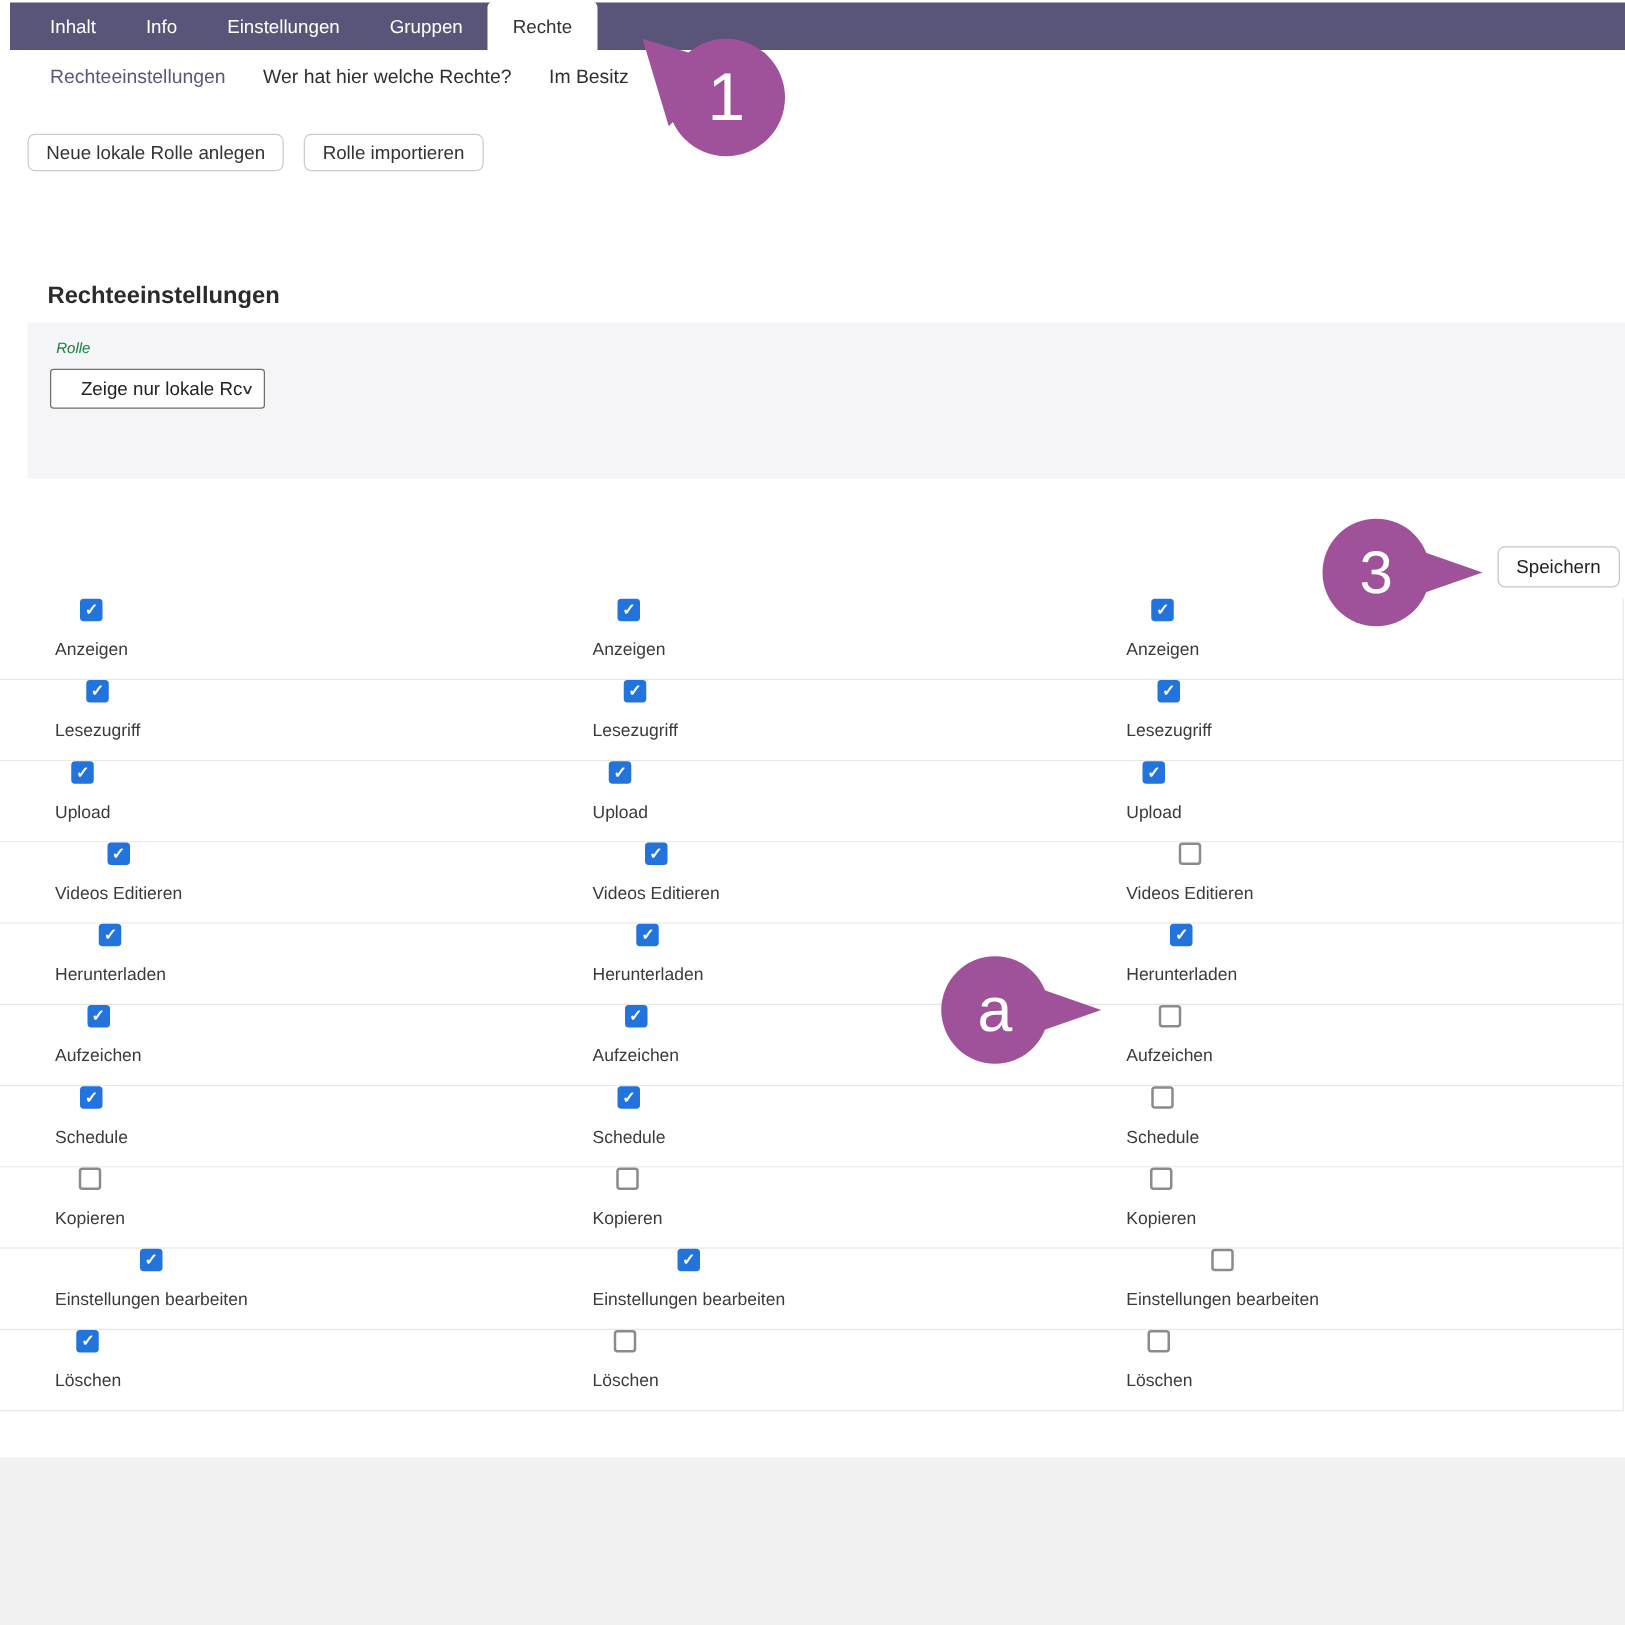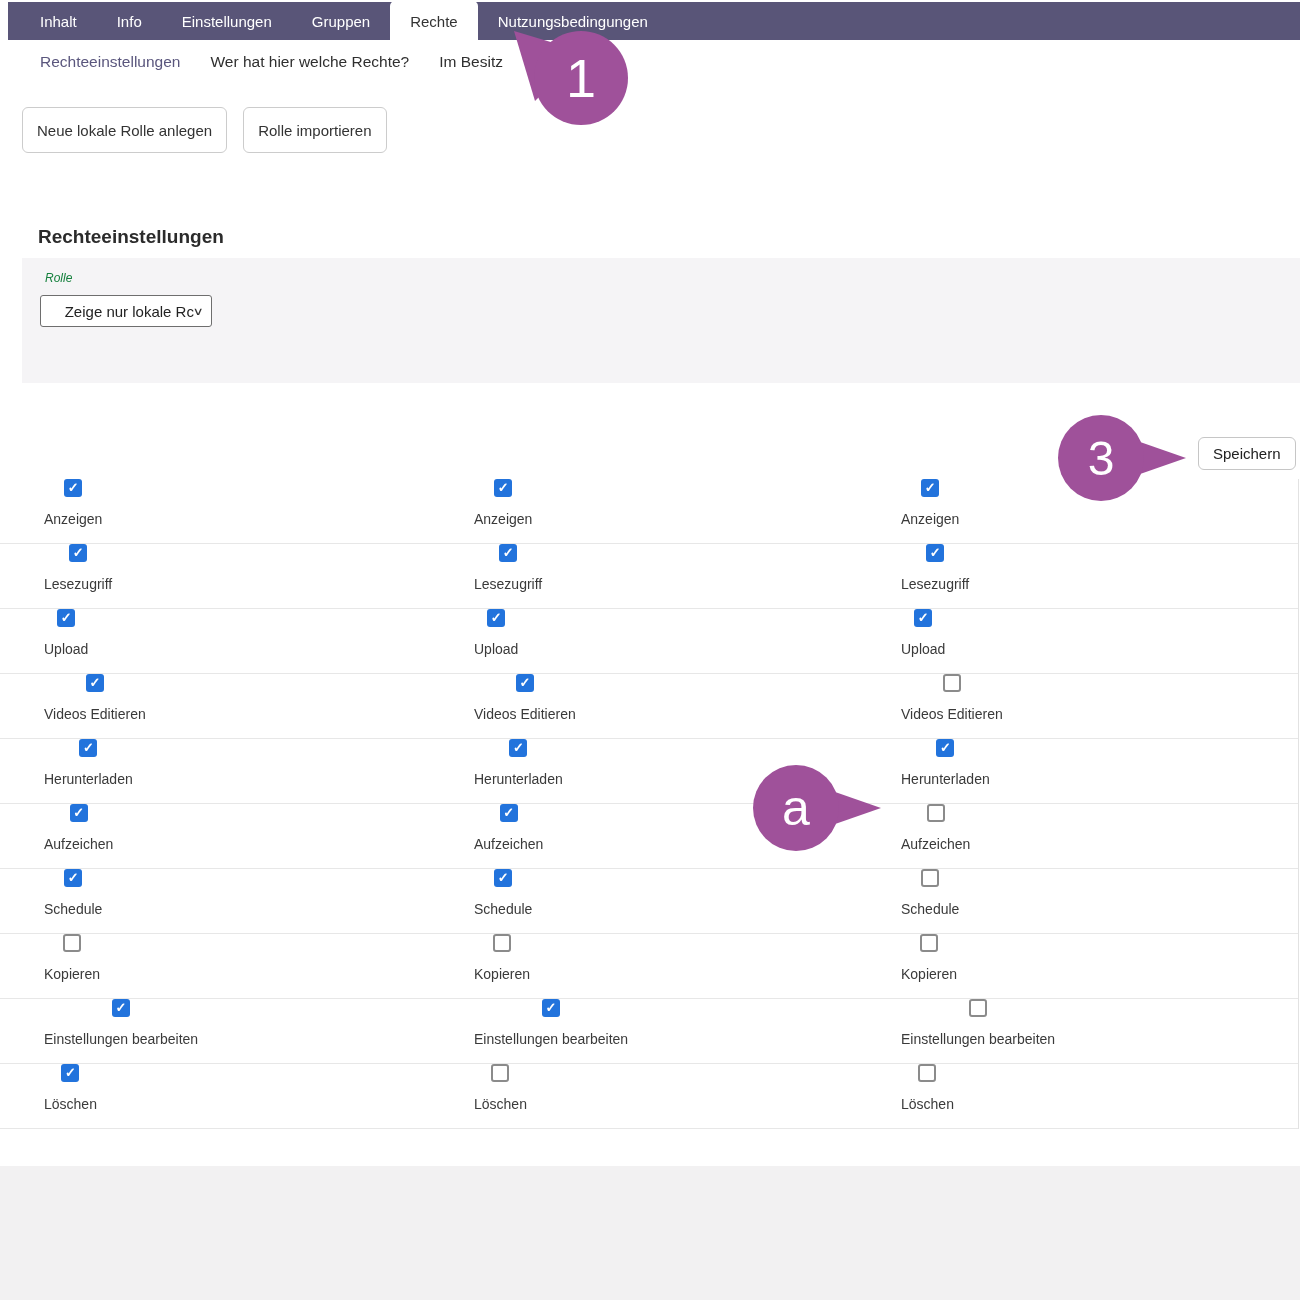--- a/index.html
+++ b/index.html
@@ -28,21 +28,21 @@
     position:absolute; left:40px; top:50px; display:flex; gap:30px;
     font-size:15.5px; line-height:24px;
   }
   .subnav-item { color:#2f2f2f; cursor:pointer; white-space:nowrap; }
   .subnav-item.active { color:#5a567d; }
 
   
   #action-buttons { position:absolute; left:22px; top:107px; display:flex; gap:16px; }
   .btn {
     background:#fff; border:1px solid #cccccc; border-radius:6px;
-    font-size:15px; color:#333; padding:0 14px; height:46px;
+    font-size:15px; color:#333; padding:0 14px; height:30px;
     display:inline-flex; align-items:center; font-family:inherit; cursor:pointer;
     white-space:nowrap;
   }
 
   
   #section-title {
     position:absolute; left:38px; top:226px; font-size:19px; font-weight:bold; color:#2b2b2b;
   }
 
   
@@ -134,21 +134,20 @@
 </style>
 </head>
 <body>
 
 <nav id="navbar">
     <div class="nav-tab">Inhalt</div>
     <div class="nav-tab">Info</div>
     <div class="nav-tab">Einstellungen</div>
     <div class="nav-tab">Gruppen</div>
     <div class="nav-tab active">Rechte</div>
-    <div class="nav-tab">Nutzungsbedingungen</div>
   </nav>
 
 <div id="subnav">
     <div class="subnav-item active">Rechteeinstellungen</div>
     <div class="subnav-item">Wer hat hier welche Rechte?</div>
     <div class="subnav-item">Im Besitz</div>
   </div>
 
 <div class="balloon" id="balloon-1">
   <div class="tail"></div>

